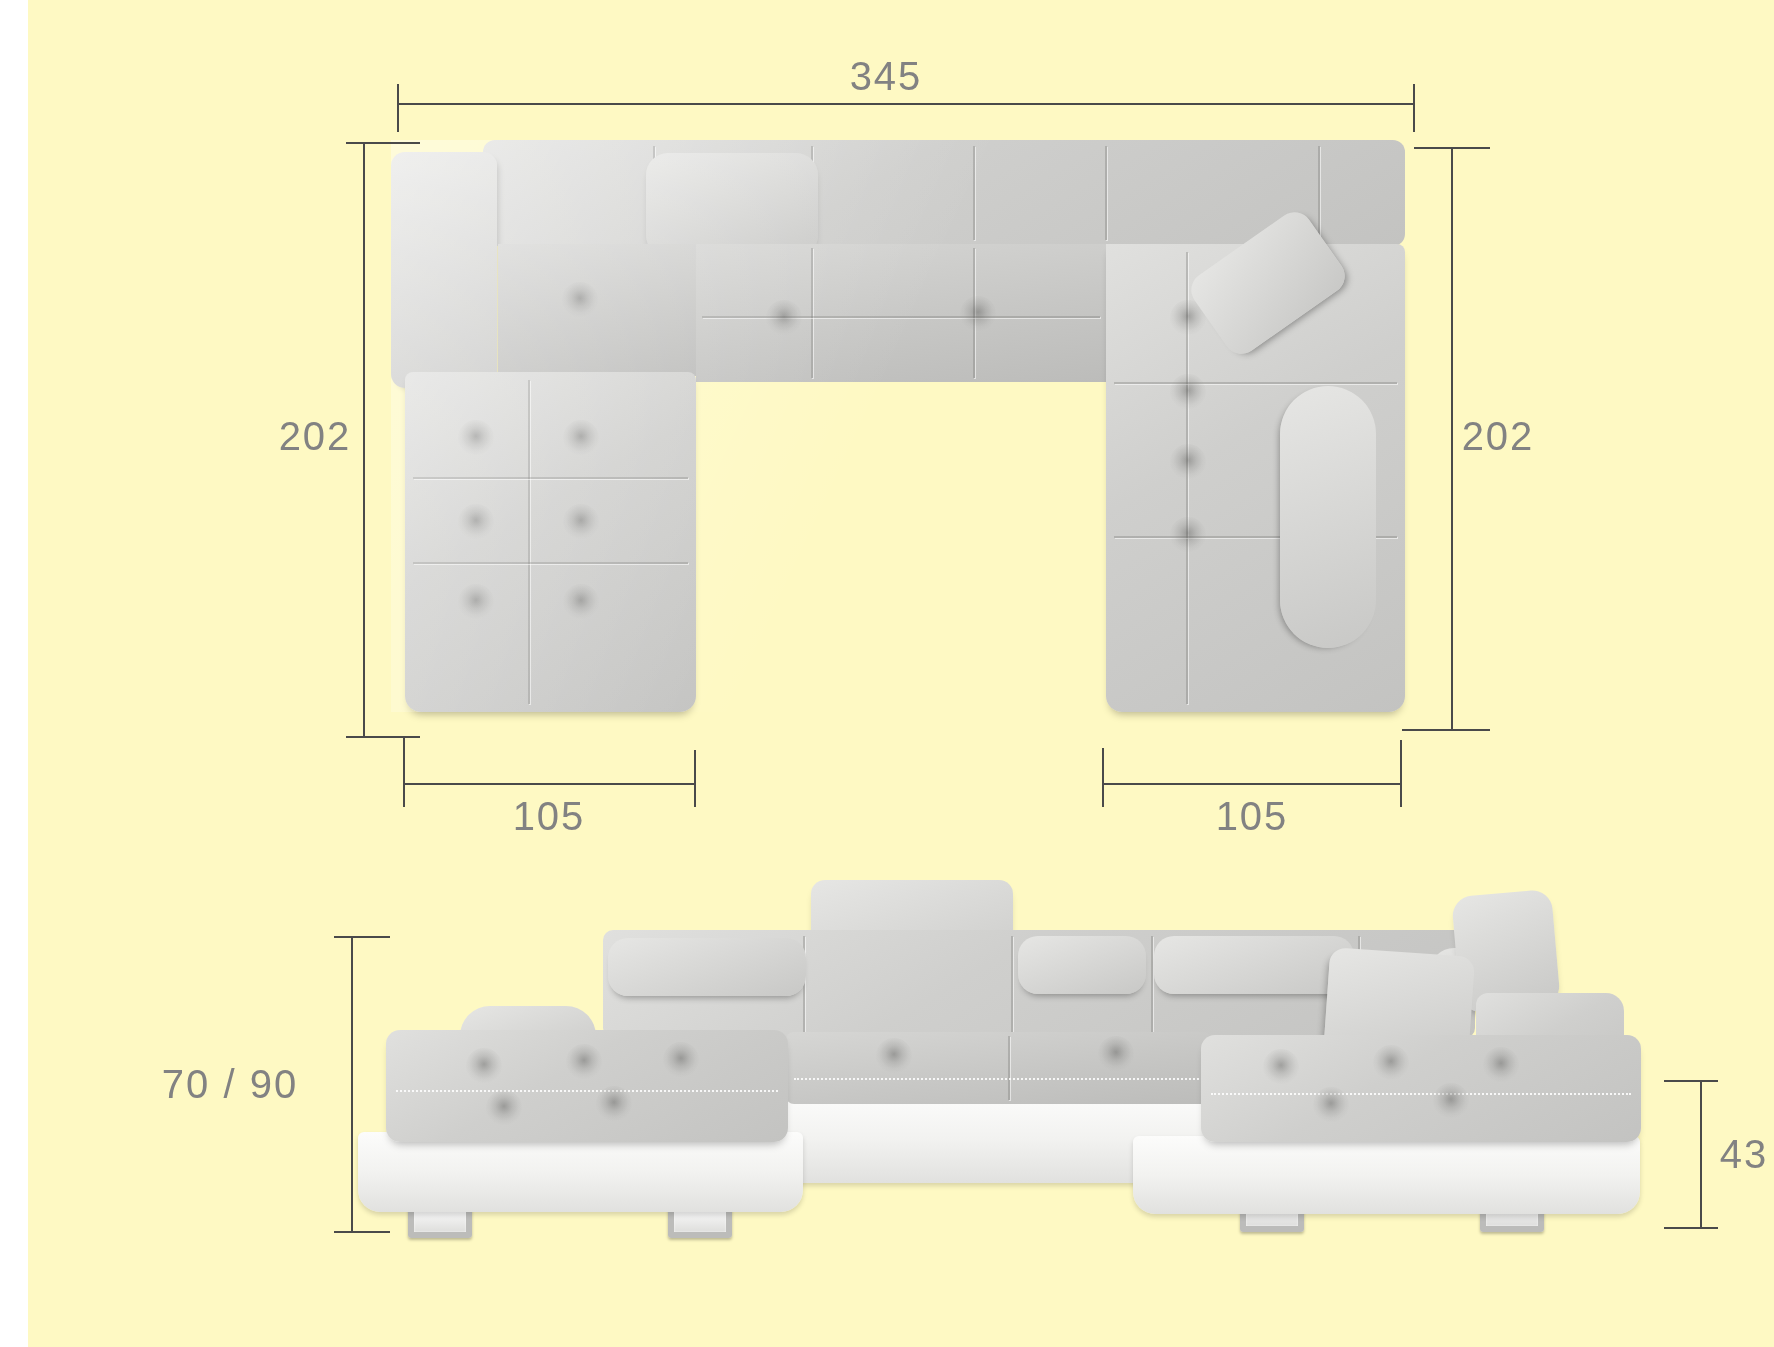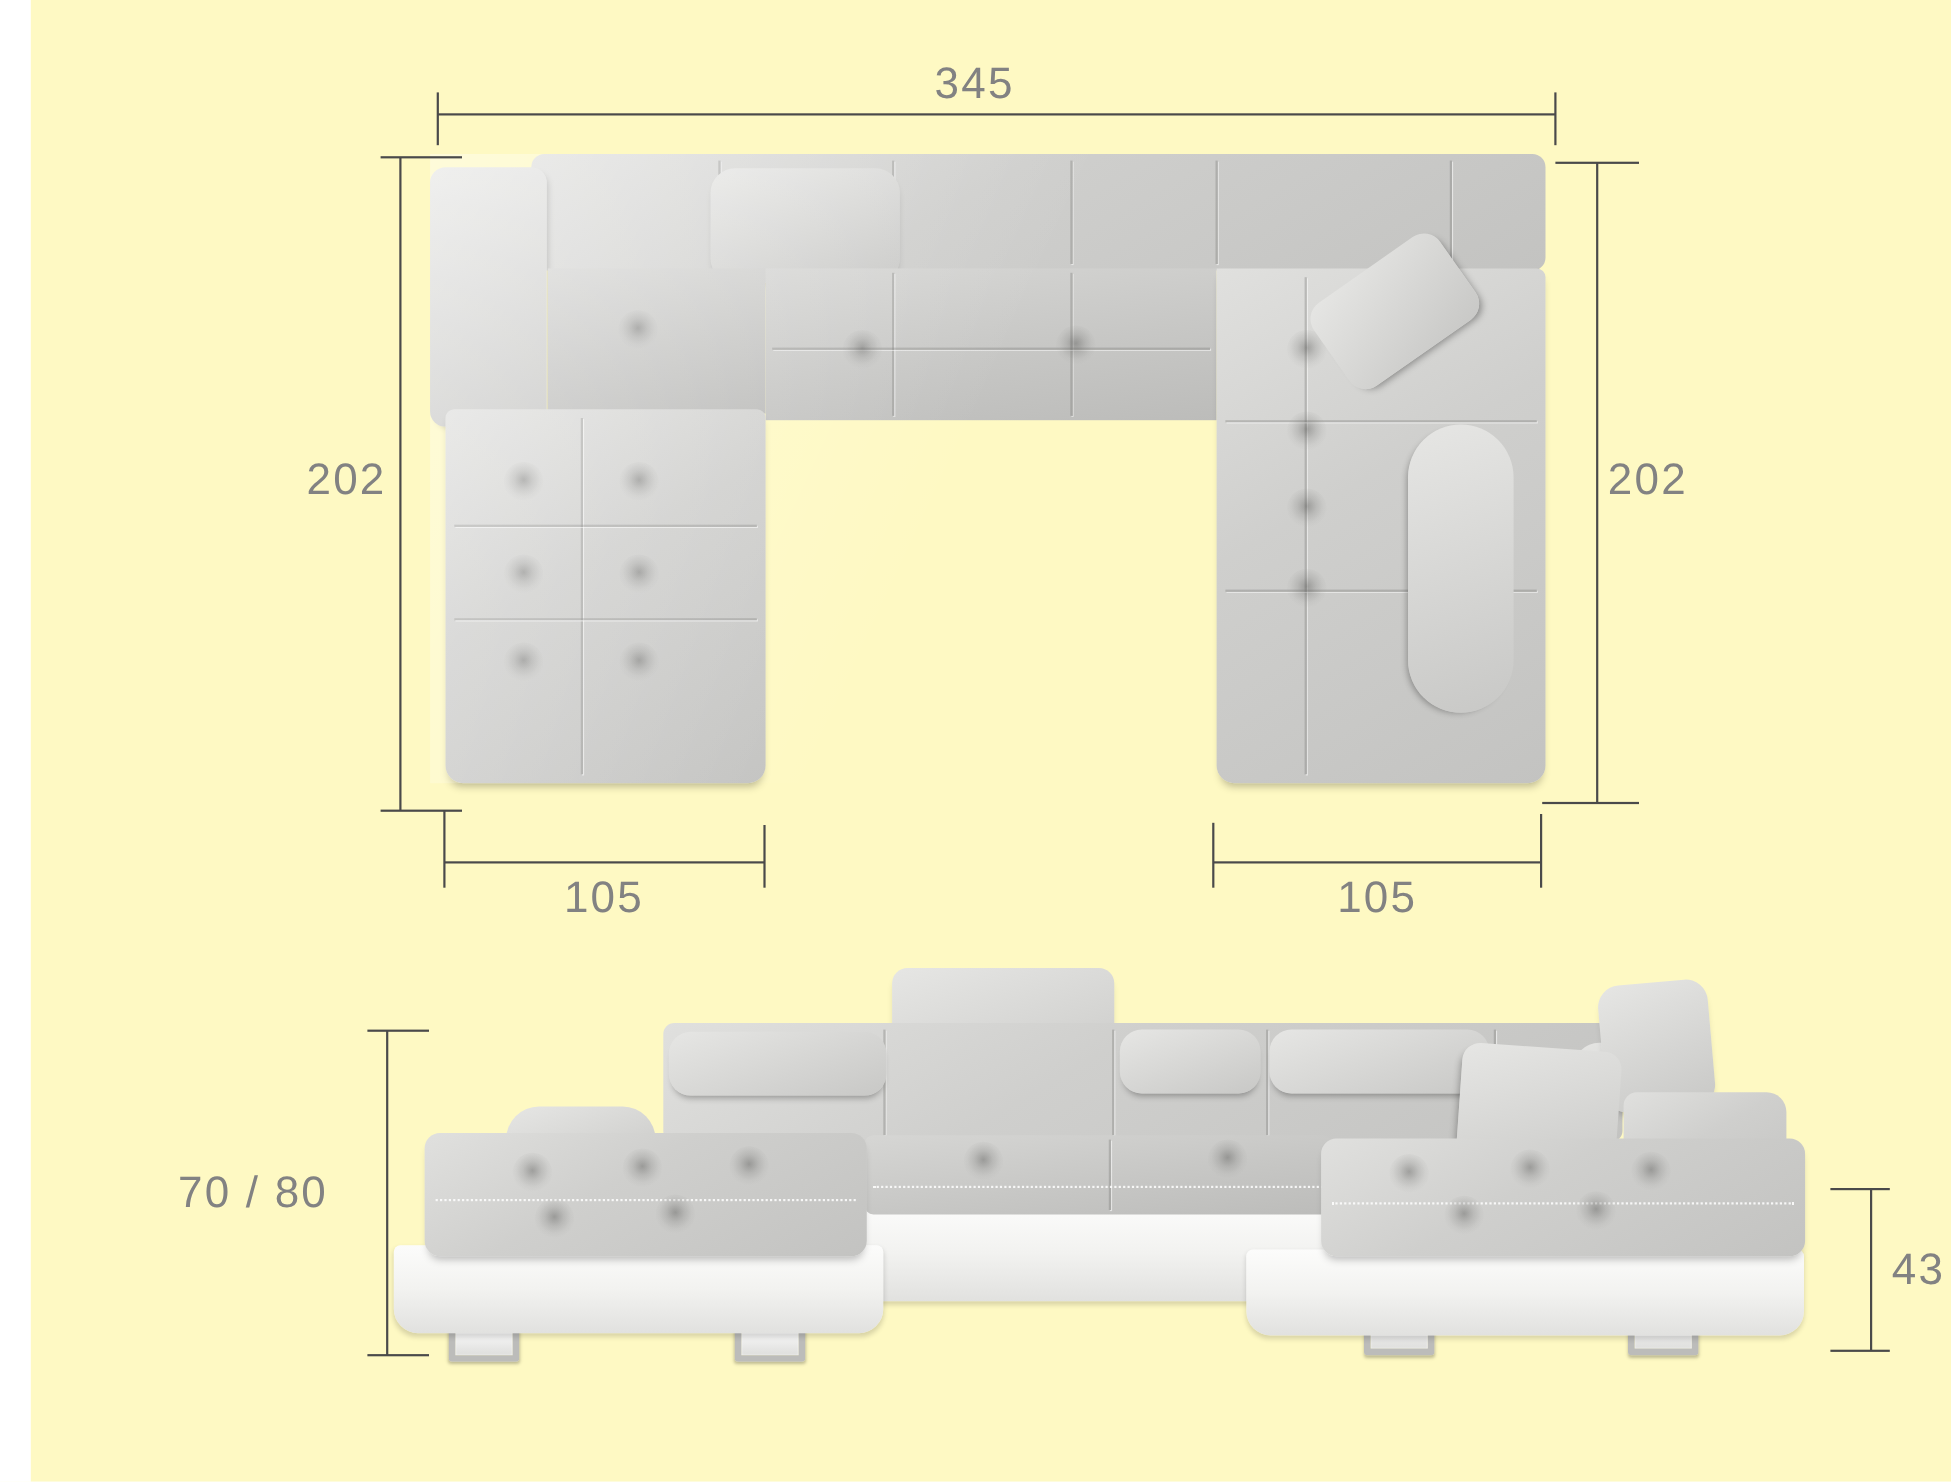--- a/index.html
+++ b/index.html
@@ -186,21 +186,21 @@
     <div class="tuft" style="left:190px;top:28px;"></div>
     <div class="tuft" style="left:300px;top:30px;"></div>
     <div class="tuft" style="left:130px;top:70px;"></div>
     <div class="tuft" style="left:250px;top:66px;"></div>
   </div>
 
   <div>
     <div class="dline" style="left:323px;top:937px;width:2px;height:295px;"></div>
     <div class="dline" style="left:306px;top:936px;width:56px;height:2px;"></div>
     <div class="dline" style="left:306px;top:1231px;width:56px;height:2px;"></div>
-    <div class="dim-label" style="left:112px;top:1062px;width:180px;">70 / 80</div>
+    <div class="dim-label" style="left:112px;top:1062px;width:180px;">70 / 90</div>
   </div>
 
   <div>
     <div class="dline" style="left:1672px;top:1081px;width:2px;height:147px;"></div>
     <div class="dline" style="left:1636px;top:1080px;width:54px;height:2px;"></div>
     <div class="dline" style="left:1636px;top:1227px;width:54px;height:2px;"></div>
     <div class="dim-label" style="left:1666px;top:1132px;width:100px;text-align:center;">43</div>
   </div>
 
 </div>

